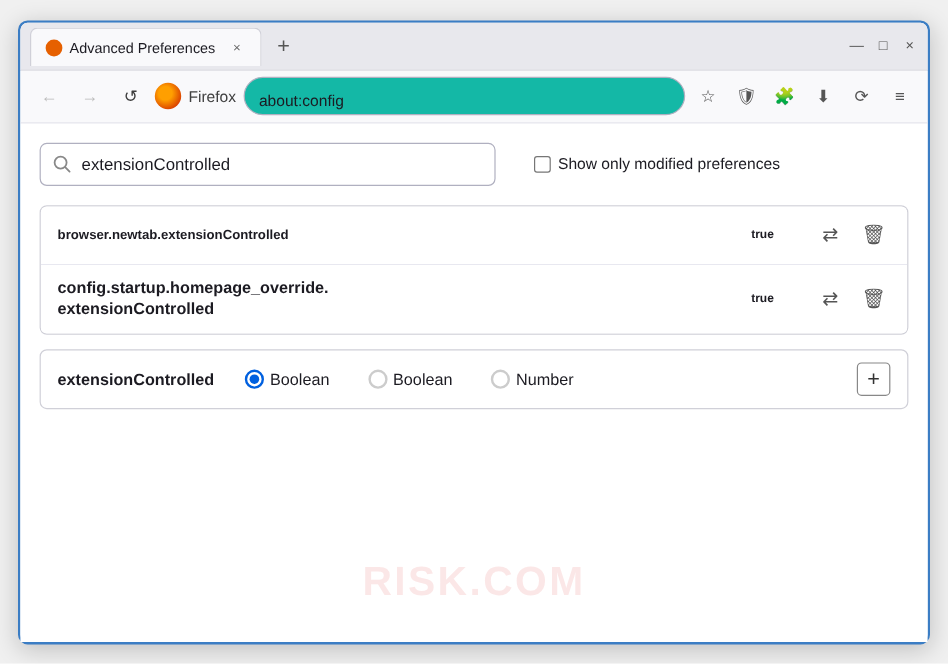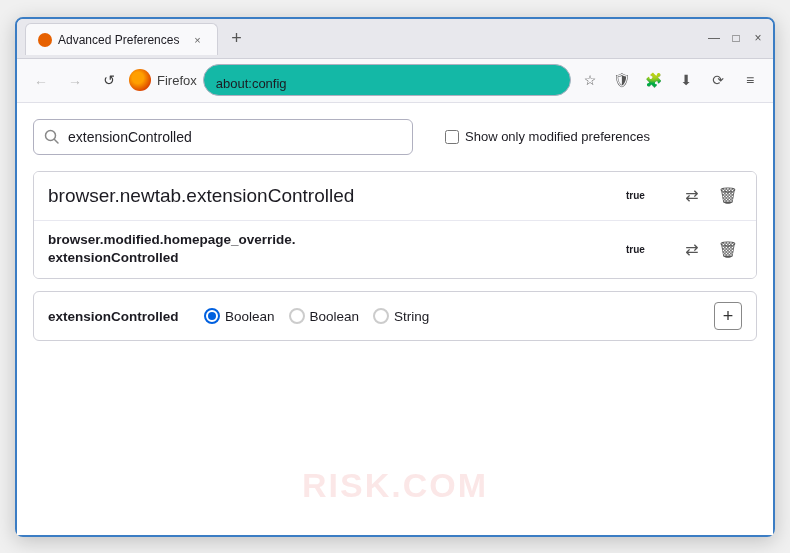--- a/index.html
+++ b/index.html
@@ -240,22 +240,22 @@
     }
     .pref-row {
       display: flex;
       align-items: center;
       padding: 10px 14px;
       border-bottom: 1px solid #e8e8f0;
       background: #fff;
     }
     .pref-row:last-child { border-bottom: none; }
     .pref-name {
-      font-size: 19px;
-      font-weight: 400;
+      font-size: 11px;
+      font-weight: 700;
       color: #1c1b22;
       flex: 1;
     }
     .pref-value {
       font-size: 10px;
       font-weight: 700;
       color: #1c1b22;
       margin-right: 12px;
       min-width: 40px;
     }
@@ -287,21 +287,21 @@
     }
     .new-pref-name {
       font-size: 13.5px;
       color: #1c1b22;
       font-weight: 600;
       min-width: 140px;
     }
     .radio-group {
       display: flex;
       align-items: center;
-      gap: 14px;
+      gap: 32px;
       flex: 1;
     }
     .radio-option {
       display: flex;
       align-items: center;
       gap: 5px;
       font-size: 13.5px;
       color: #1c1b22;
       cursor: pointer;
     }
@@ -415,21 +415,21 @@
         <span class="pref-name">browser.newtab.extensionControlled</span>
         <span class="pref-value">true</span>
         <div class="pref-actions">
           <div class="action-btn">⇄</div>
           <div class="action-btn">🗑</div>
         </div>
       </div>
 
       <div class="pref-row">
         <div class="pref-name-multi">
-          <span>browser.modified.homepage_override.</span><br>
+          <span>config.startup.homepage_override.</span><br>
           <span>extensionControlled</span>
         </div>
         <span class="pref-value">true</span>
         <div class="pref-actions">
           <div class="action-btn">⇄</div>
           <div class="action-btn">🗑</div>
         </div>
       </div>
     </div>
 
@@ -442,20 +442,20 @@
           <span>Boolean</span>
         </label>
 
         <label class="radio-option">
           <div class="radio-circle"></div>
           <span>Boolean</span>
         </label>
 
         <label class="radio-option">
           <div class="radio-circle"></div>
-          <span>String</span>
+          <span>Number</span>
         </label>
       </div>
       <div class="add-btn">+</div>
     </div>
 
   </div>
 </div>
 
 </body></html>

